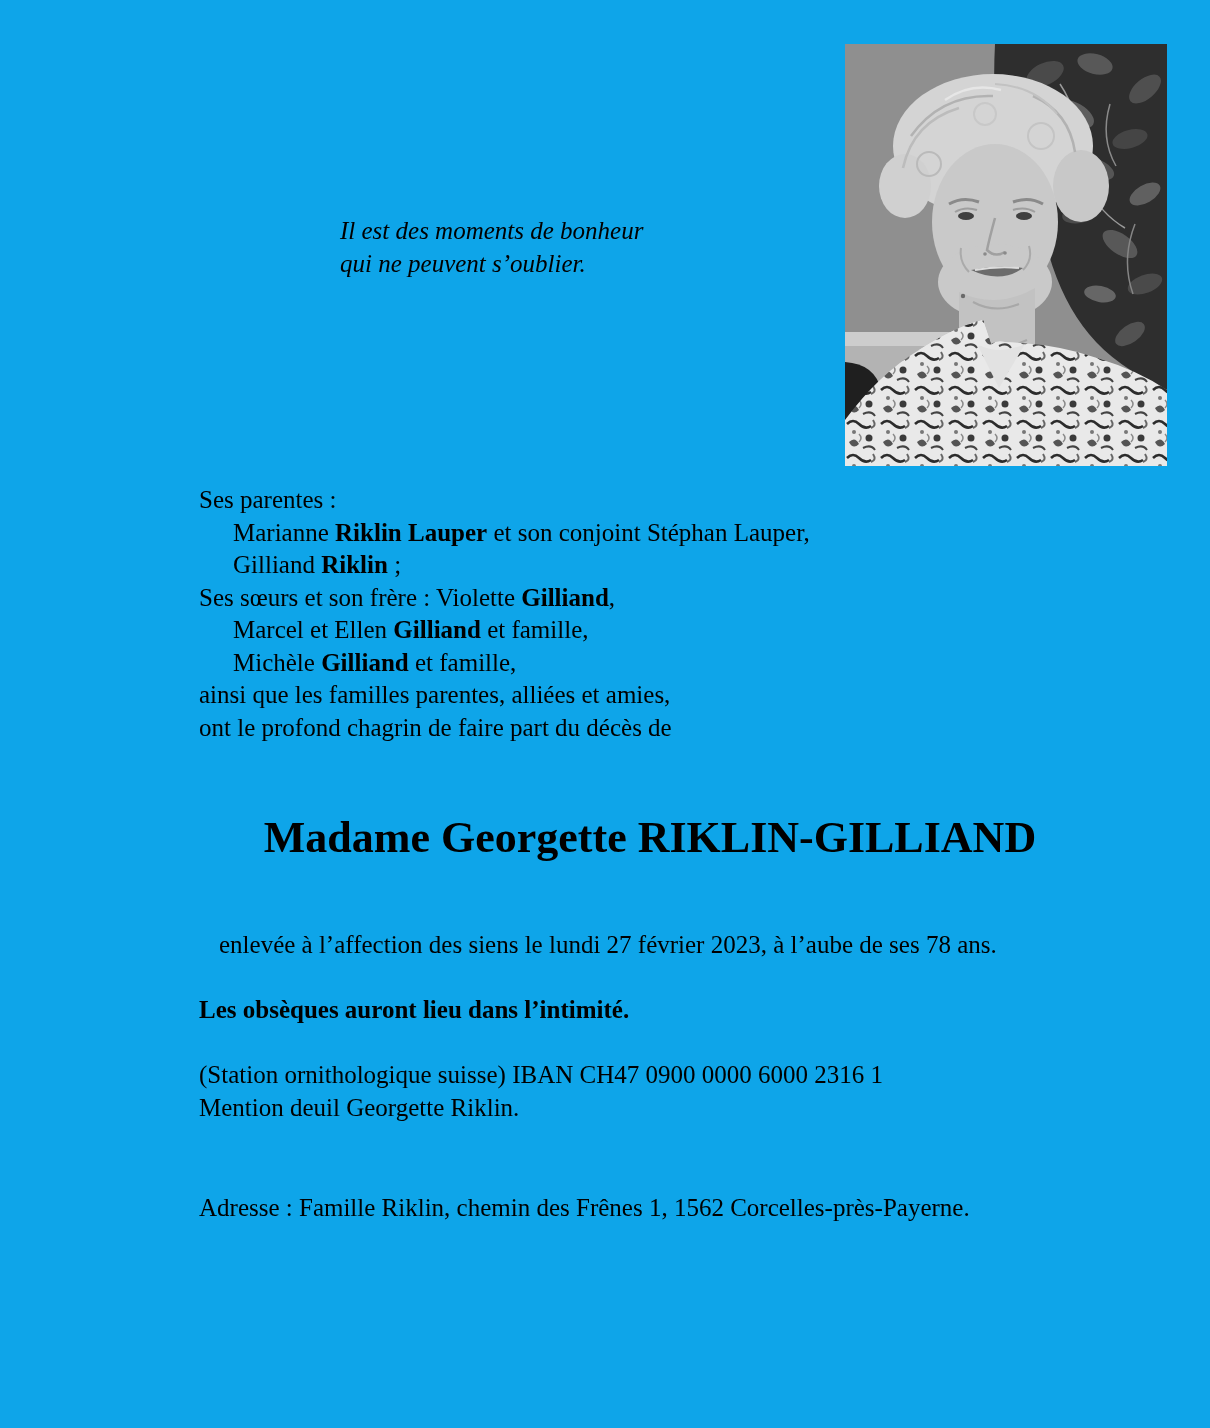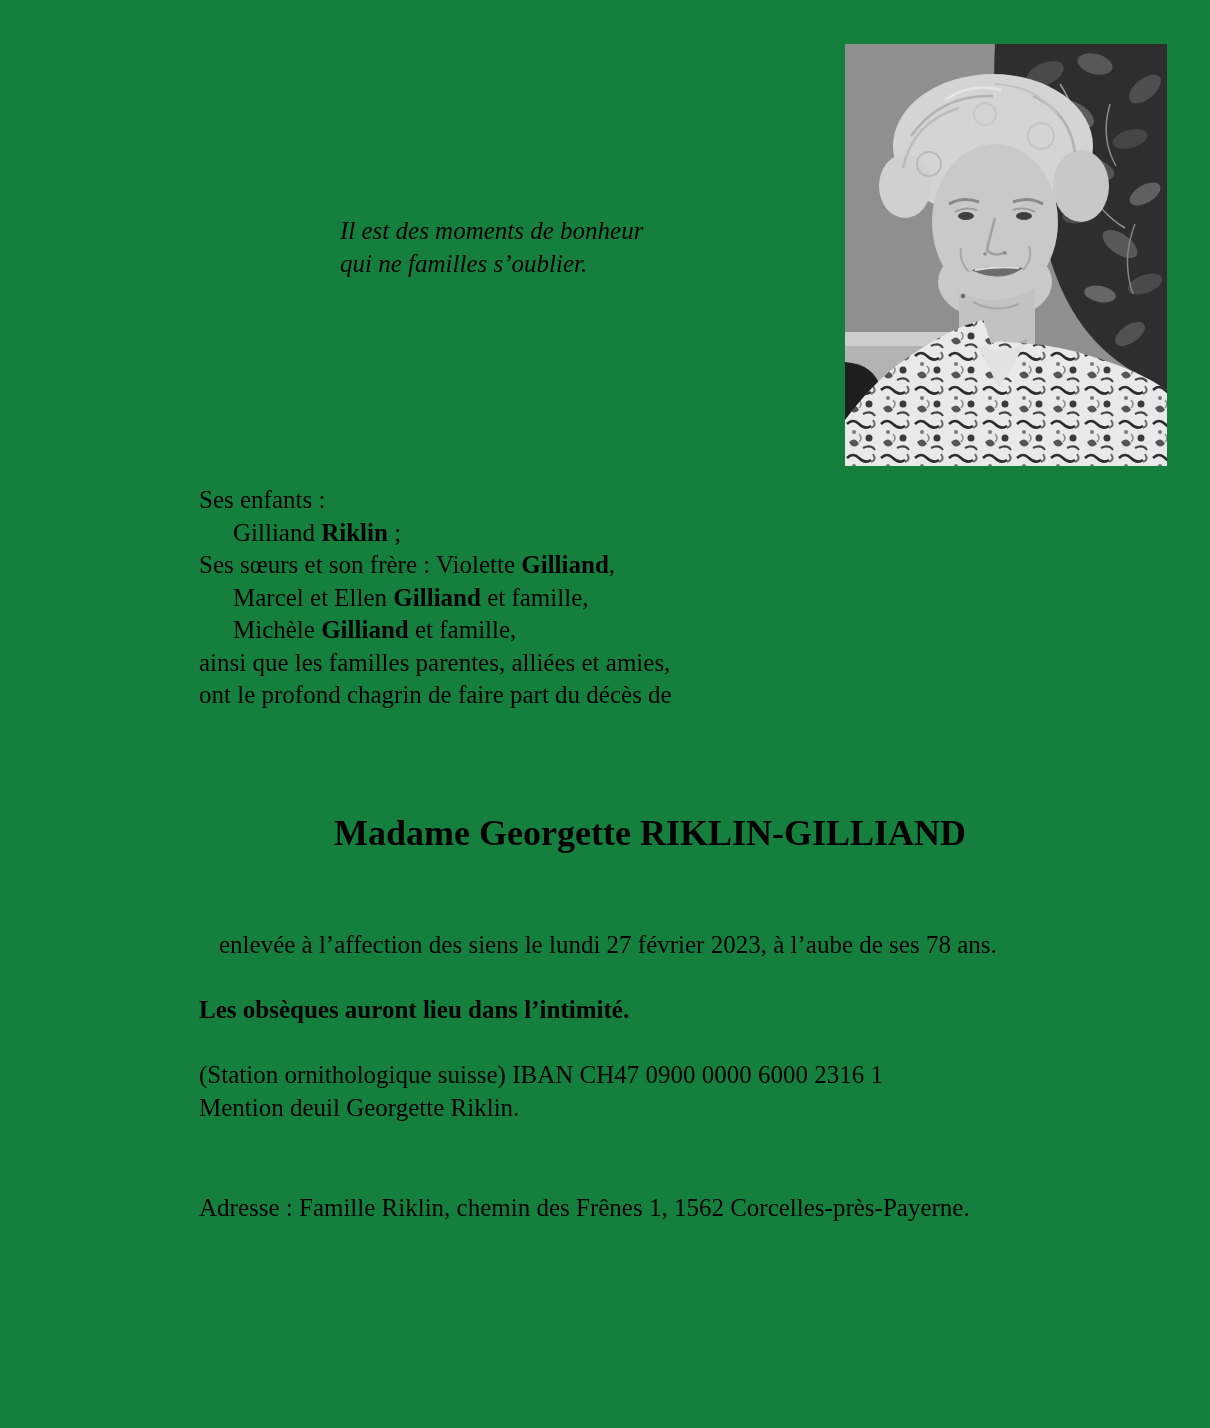--- a/index.html
+++ b/index.html
@@ -1,20 +1,20 @@
 <!DOCTYPE html>
 <html><head>
 <meta charset="utf-8">
 <style>
   html, body { margin: 0; padding: 0; background: #ffffff; }
   .page {
     position: relative;
     width: 1210px;
     height: 1428px;
-    background: #15803d;
+    background: #0ea5e9;
     color: #000000;
     font-family: "Liberation Serif", "DejaVu Serif", serif;
     overflow: hidden;
   }
   .quote {
     position: absolute;
     left: 340px;
     top: 214px;
     font-size: 25px;
     line-height: 33px;
@@ -36,21 +36,21 @@
     line-height: 32.5px;
   }
   .family .indent { padding-left: 34px; }
   .b { font-weight: 700; }
   .title {
     position: absolute;
     left: 200px;
     top: 812px;
     width: 900px;
     text-align: center;
-    font-size: 36px;
+    font-size: 44px;
     font-weight: 700;
     white-space: nowrap;
   }
   .para {
     position: absolute;
     left: 199px;
     font-size: 25px;
     line-height: 33px;
   }
   #p1 { top: 928px; margin-left: 20px; }
@@ -58,21 +58,21 @@
   #p3 { top: 1058px; }
   #p4 { top: 1191px; }
 </style>
 </head>
 <body>
 
 <div class="page">
 
   <div class="quote">
     <div>Il est des moments de bonheur</div>
-    <div>qui ne familles s’oublier.</div>
+    <div>qui ne peuvent s’oublier.</div>
   </div>
 
   <div class="photo">
     <svg viewBox="0 0 322 422" preserveAspectRatio="none">
       <defs>
         <pattern id="floral" width="34" height="34" patternUnits="userSpaceOnUse">
           <rect width="34" height="34" fill="#e9e9e9"></rect>
           <path d="M2 6 Q8 0 14 6 T26 8" stroke="#2c2c2c" stroke-width="2.5" fill="none"></path>
           <circle cx="24" cy="20" r="3.5" fill="#3a3a3a"></circle>
           <path d="M4 24 q6 -6 10 2 q-6 6 -10 -2z" fill="#555555"></path>
@@ -151,21 +151,22 @@
         <g>
           <path d="M0 422 L0 376 Q34 330 74 306 Q112 282 138 276 L146 300 Q152 296 160 298 Q212 300 252 314 Q292 326 322 346 L322 422 Z" fill="url(#floral)"></path>
           <path d="M132 300 L154 344 L180 300 Q154 312 132 300 Z" fill="#e2e2e2"></path>
           <path d="M74 306 Q112 282 138 276 L146 300 Q110 304 82 330 Z" fill="url(#floral)"></path>
         </g>
       </g>
     </svg>
   </div>
 
   <div class="family">
-    <div><span>Ses enfants :</span></div>
+    <div><span>Ses parentes :</span></div>
+    <div class="indent"><span>Marianne </span><span class="b">Riklin Lauper</span><span> et son conjoint Stéphan Lauper,</span></div>
     <div class="indent"><span>Gilliand </span><span class="b">Riklin</span><span> ;</span></div>
     <div><span>Ses sœurs et son frère : Violette </span><span class="b">Gilliand</span><span>,</span></div>
     <div class="indent"><span>Marcel et Ellen </span><span class="b">Gilliand</span><span> et famille,</span></div>
     <div class="indent"><span>Michèle </span><span class="b">Gilliand</span><span> et famille,</span></div>
     <div><span>ainsi que les familles parentes, alliées et amies,</span></div>
     <div><span>ont le profond chagrin de faire part du décès de</span></div>
   </div>
 
   <div class="title">Madame Georgette RIKLIN-GILLIAND</div>
 

